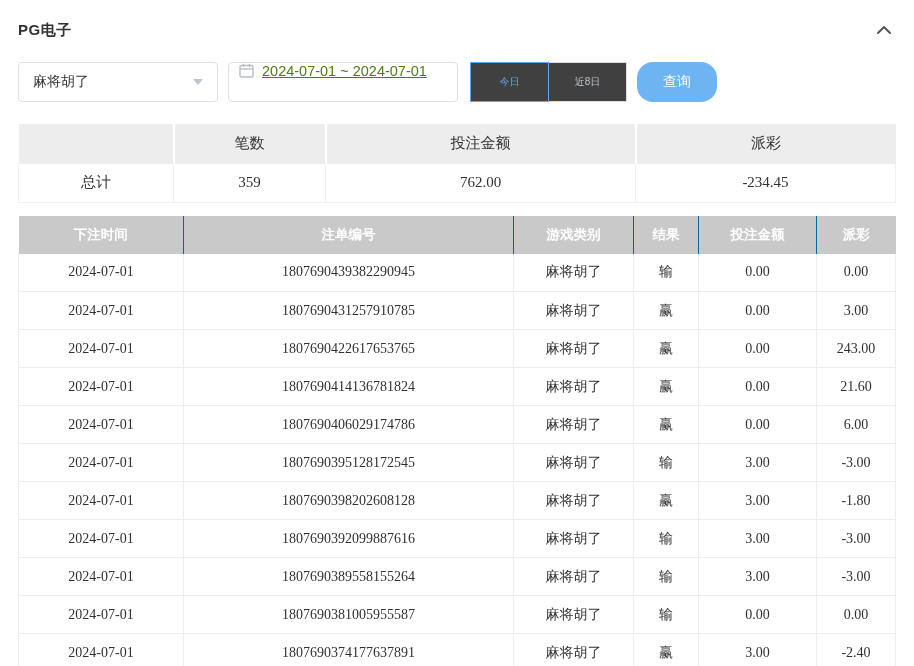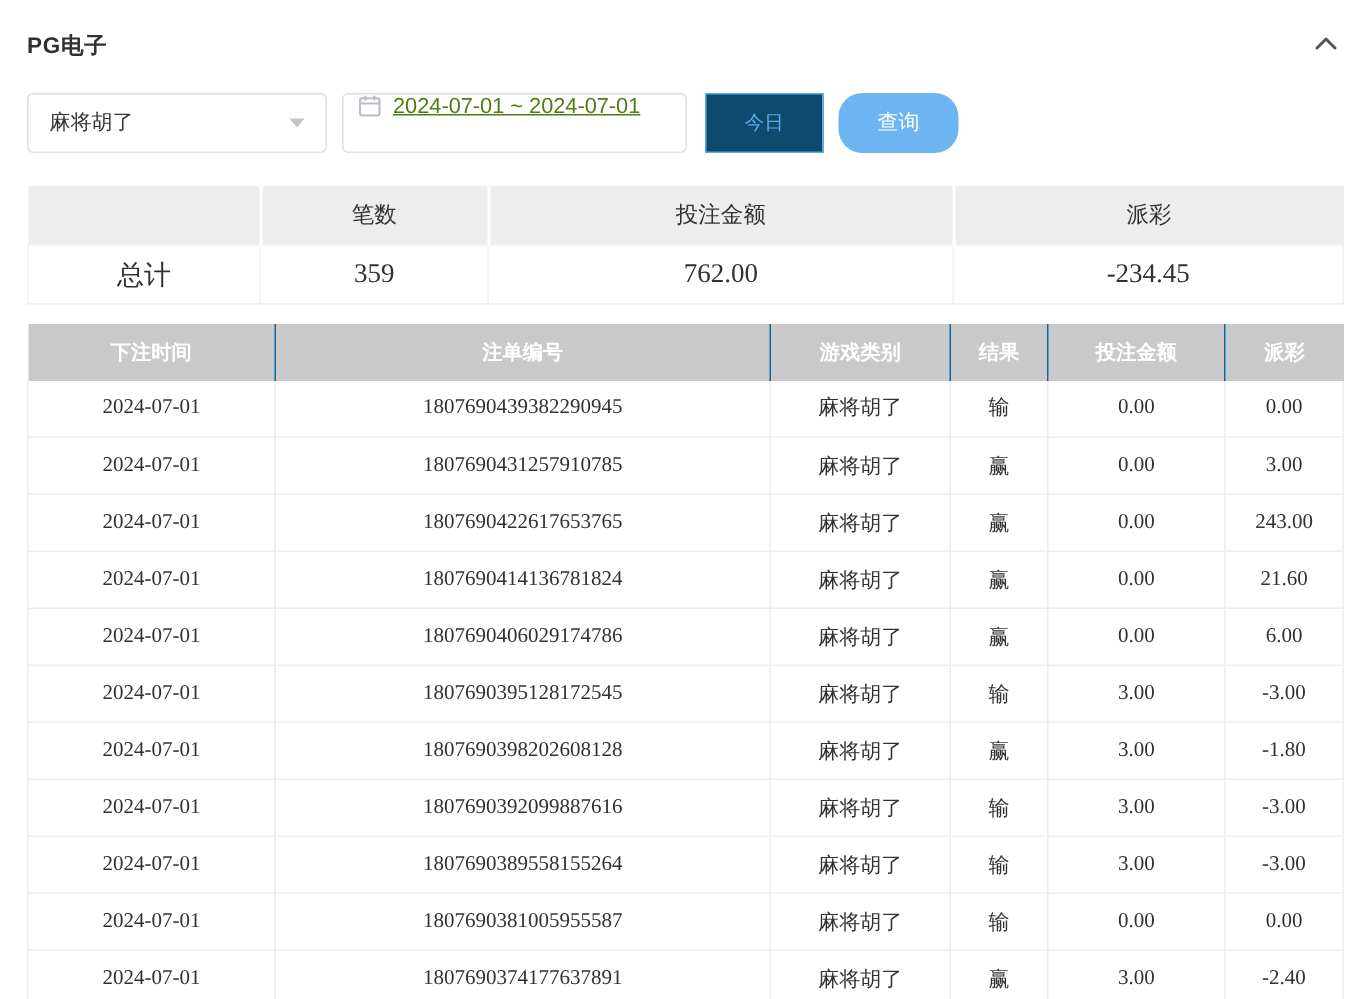--- a/index.html
+++ b/index.html
@@ -23,42 +23,42 @@
     padding:0 14px; font-size:14px; color:#333; cursor:pointer; margin-right:10px;
   }
   .caret { width:0; height:0; border-left:5px solid transparent; border-right:5px solid transparent; border-top:6px solid #c0c4cc; }
   .date-input {
     width:230px; height:40px; border:1px solid #dcdfe6; border-radius:4px;
     display:flex; align-items:flex-start; gap:8px; padding:0 10px;
     font-size:14.5px; color:#4d7c0f; cursor:pointer; margin-right:12px;text-decoration:underline;
   }
   .quick-group { display:flex; margin-right:10px; }
   .qbtn {
-    width:79px; height:40px; background:#0c4a6e; border:1px solid #dcdfe6;
-    font-size:13px; color:#c0c4cc; cursor:pointer; margin-left:-1px;
+    width:79px; height:40px; background:#404040; border:1px solid #dcdfe6;
+    font-size:10px; color:#c0c4cc; cursor:pointer; margin-left:-1px;
     font-family:inherit;
   }
   .qbtn:first-child { margin-left:0; }
   .qbtn.active { color:var(--accent); border-color:var(--accent); position:relative; z-index:1; }
   .query-btn {
     width:80px; height:40px; background:var(--accent-bg); color:#fff; border:none;
     border-radius:16px; font-size:14px; cursor:pointer; font-family:inherit;
   }
 
   
   table { border-collapse:collapse; width:878px; table-layout:fixed;font-family:Liberation Serif, serif; }
   .summary-table { margin-bottom:13px; font-size:15px; }
   .summary-table th {
     background:var(--summary-gray); height:39px; font-weight:normal; color:#303133;
     border-right:2px solid #fff; text-align:center;
   }
   .summary-table th:last-child { border-right:none; }
   .summary-table td {
     height:39px; text-align:center; color:#303133; background:#fff;
-    border:1px solid #f0f0f0; font-size:18px;
+    border:1px solid #f0f0f0; font-size:15px;
   }
 
   
   .bet-table { font-size:14px; }
   .bet-table th {
     background:var(--header-gray); color:#ffffff; font-weight:bold; font-size:13.5px;
     height:38px; text-align:center; border-right:1px solid #0369a1;
   }
   .bet-table th:last-child { border-right:none; }
   .bet-table td {
@@ -96,20 +96,21 @@
             <line x1="1" y1="6" x2="14" y2="6" stroke="#b8bcc4" stroke-width="1.4"></line>
             <line x1="4.5" y1="0.8" x2="4.5" y2="4" stroke="#b8bcc4" stroke-width="1.4"></line>
             <line x1="10.5" y1="0.8" x2="10.5" y2="4" stroke="#b8bcc4" stroke-width="1.4"></line>
           </svg>
       </span>
       <span>2024-07-01 ~ 2024-07-01</span>
     </div>
     <div class="quick-group">
 
     <button class="qbtn active">今日</button>
+        <button class="qbtn">近8日</button>
       </div>
     <button class="query-btn">查询</button>
   </div>
 
   <table class="summary-table">
     <colgroup>
         <col style="width:155px">
         <col style="width:152px">
         <col style="width:310px">
         <col>

